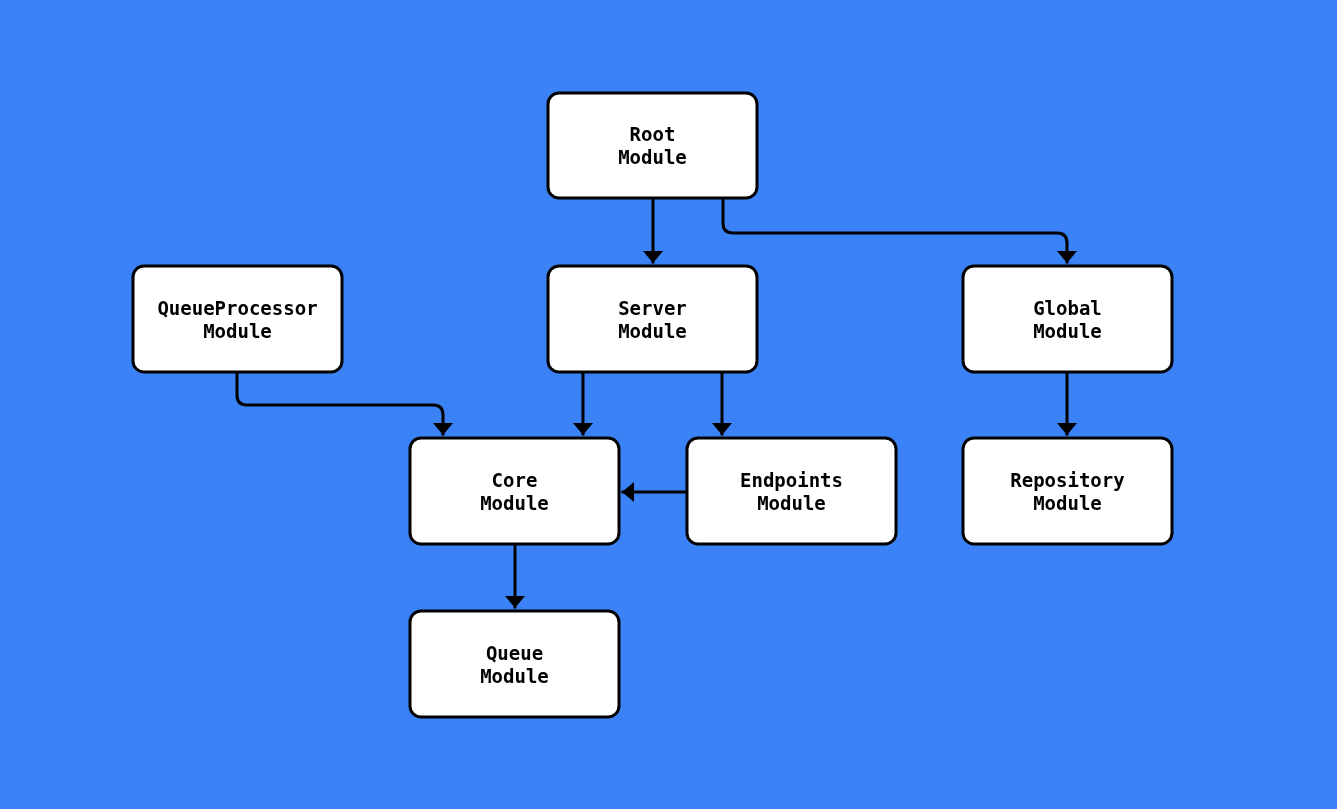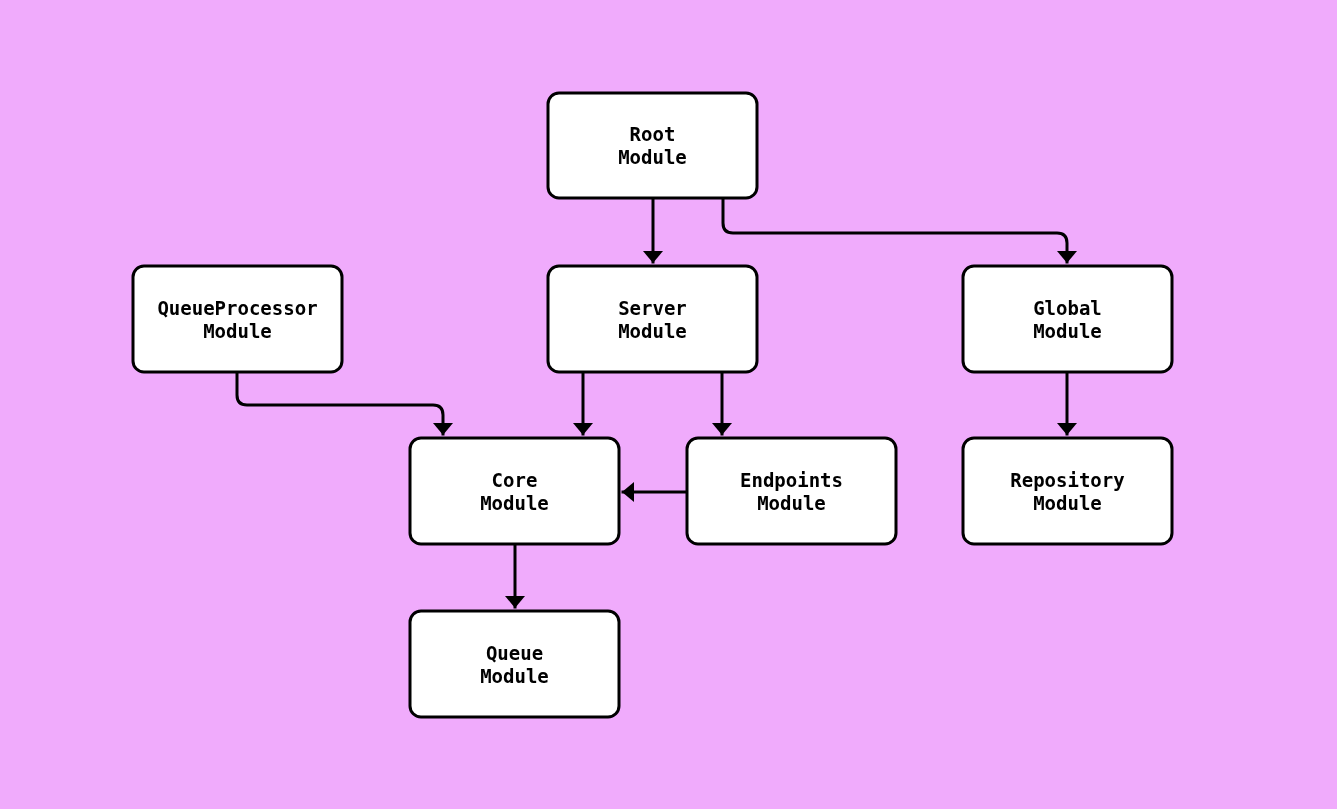--- a/index.html
+++ b/index.html
@@ -4,21 +4,21 @@
 <style>
   html, body {
     margin: 0;
     padding: 0;
     background: #ffffff;
   }
   .canvas {
     position: relative;
     width: 1337px;
     height: 809px;
-    background: #f0abfc;
+    background: #3b82f6;
     overflow: hidden;
   }
   svg { display: block; }
   .edge-path {
     fill: none;
     stroke-width: 3;
     stroke-linecap: square;
   }
   .node-box {
     stroke-width: 3;

